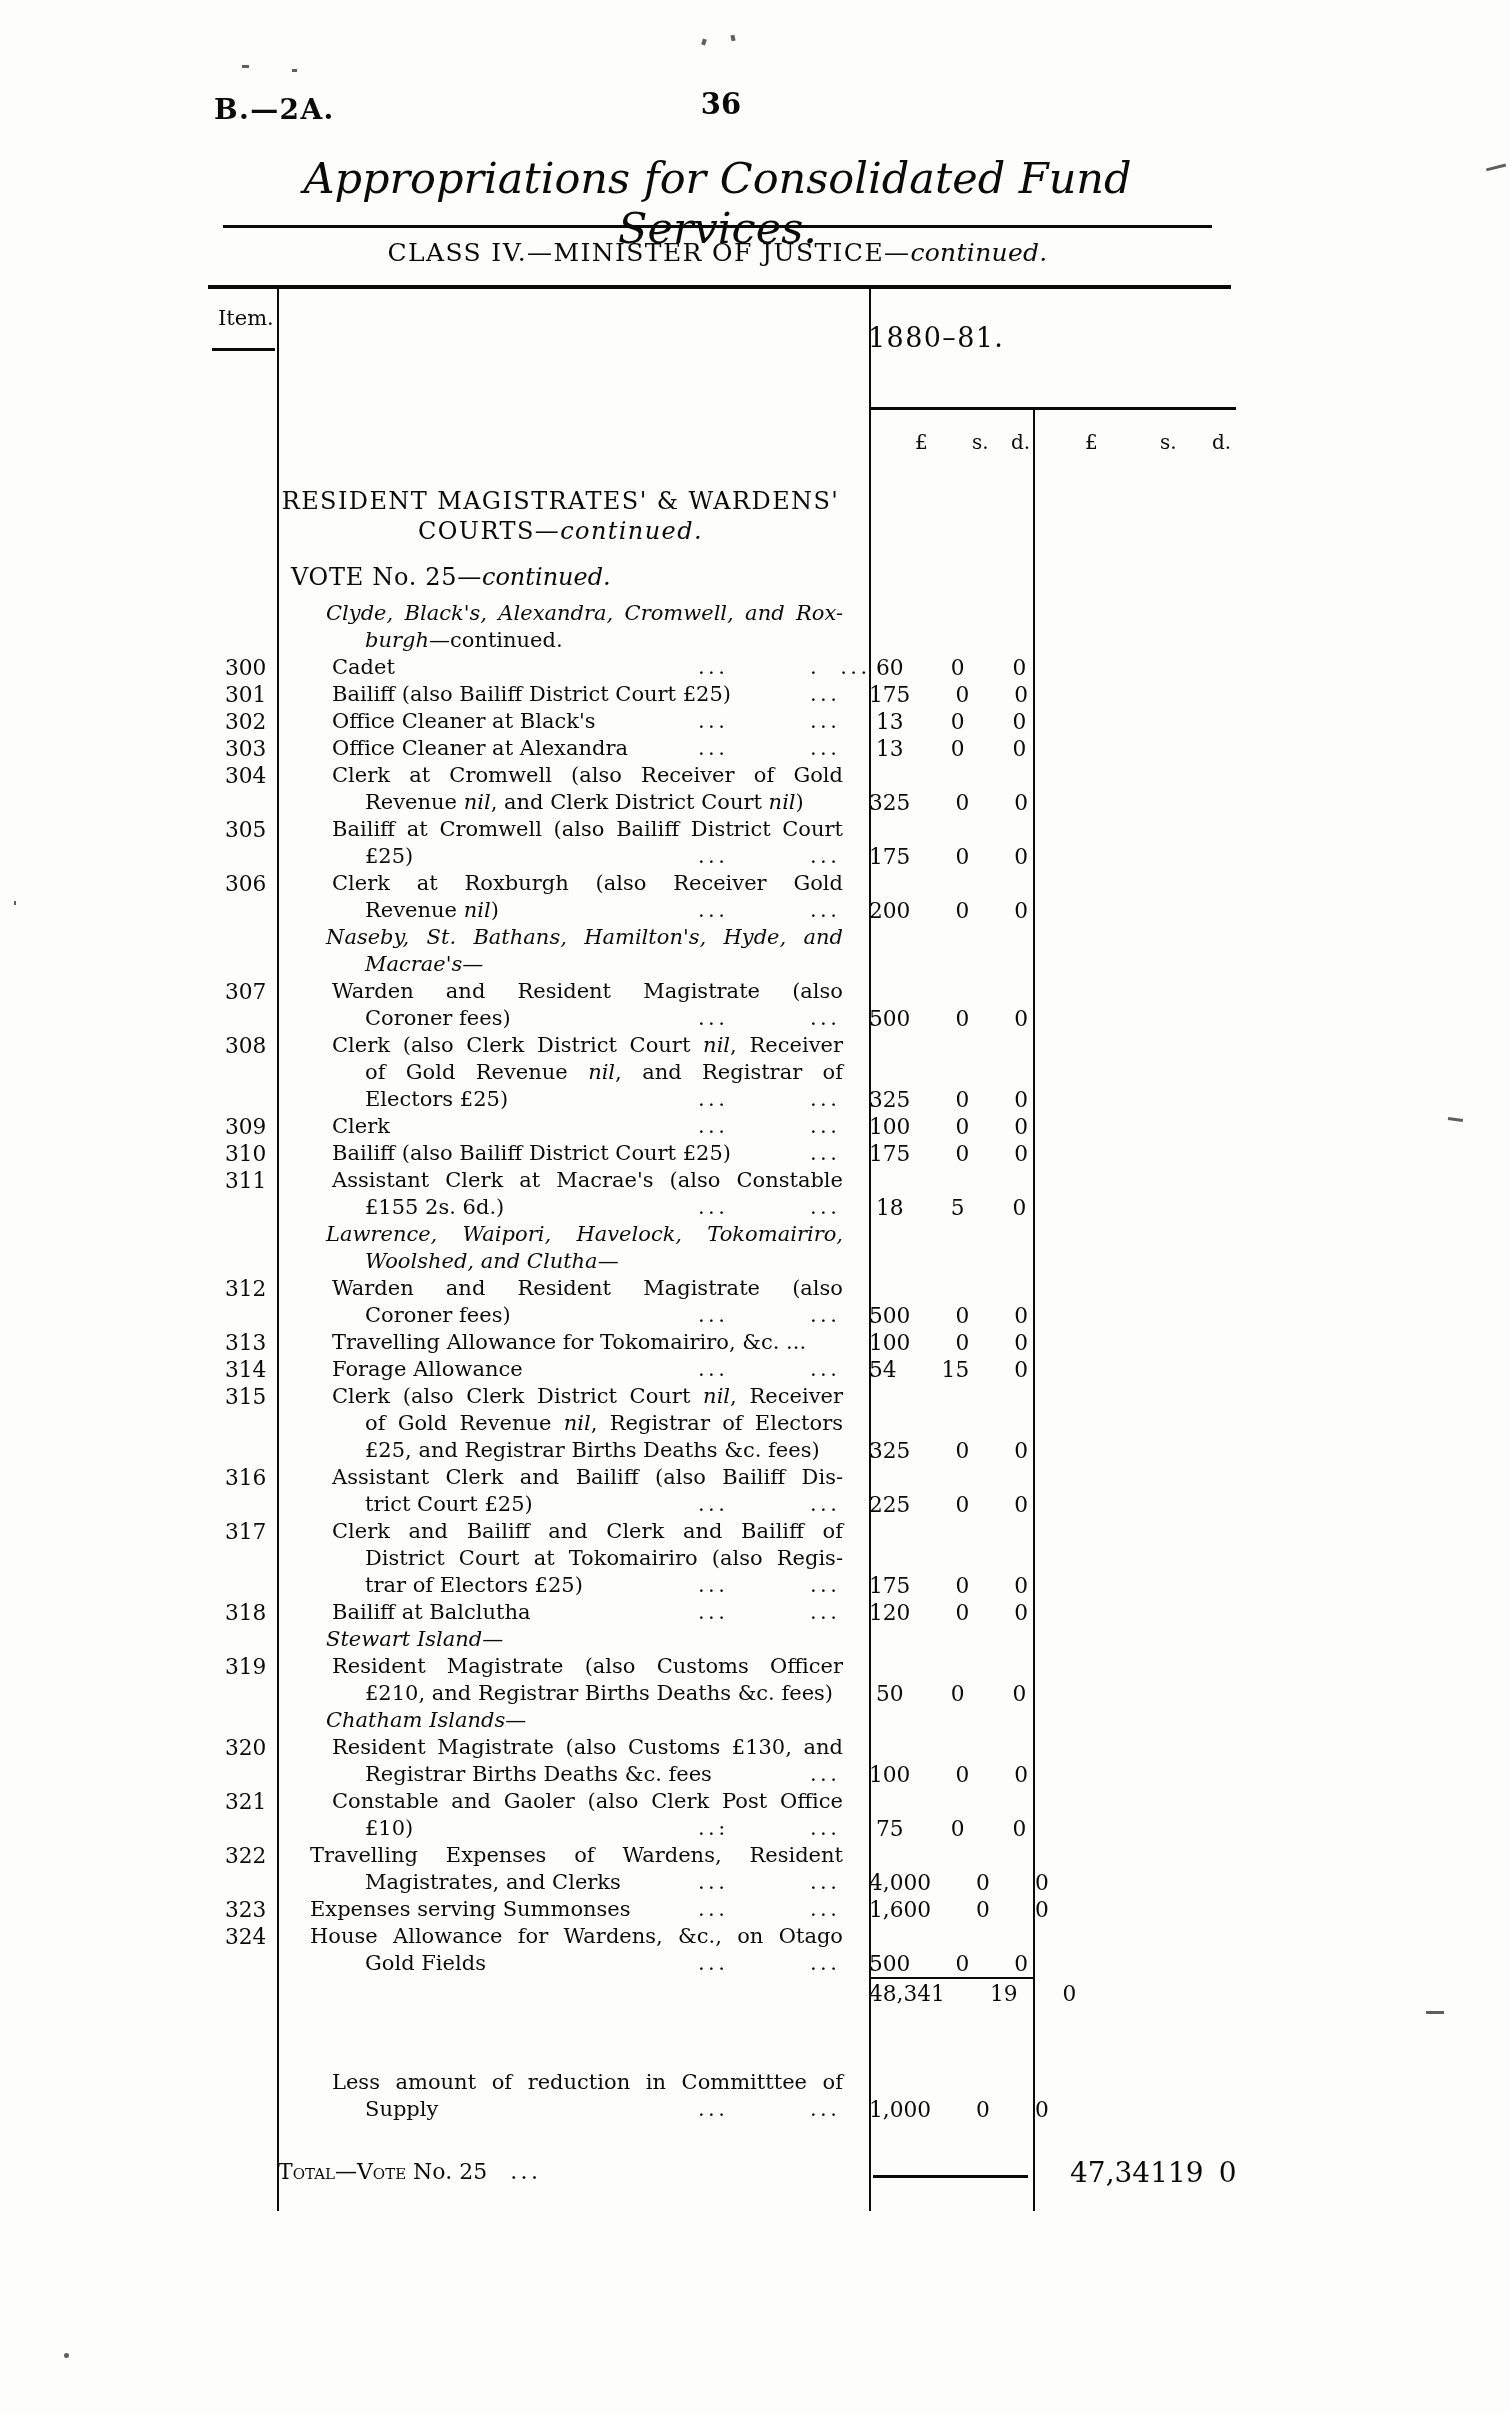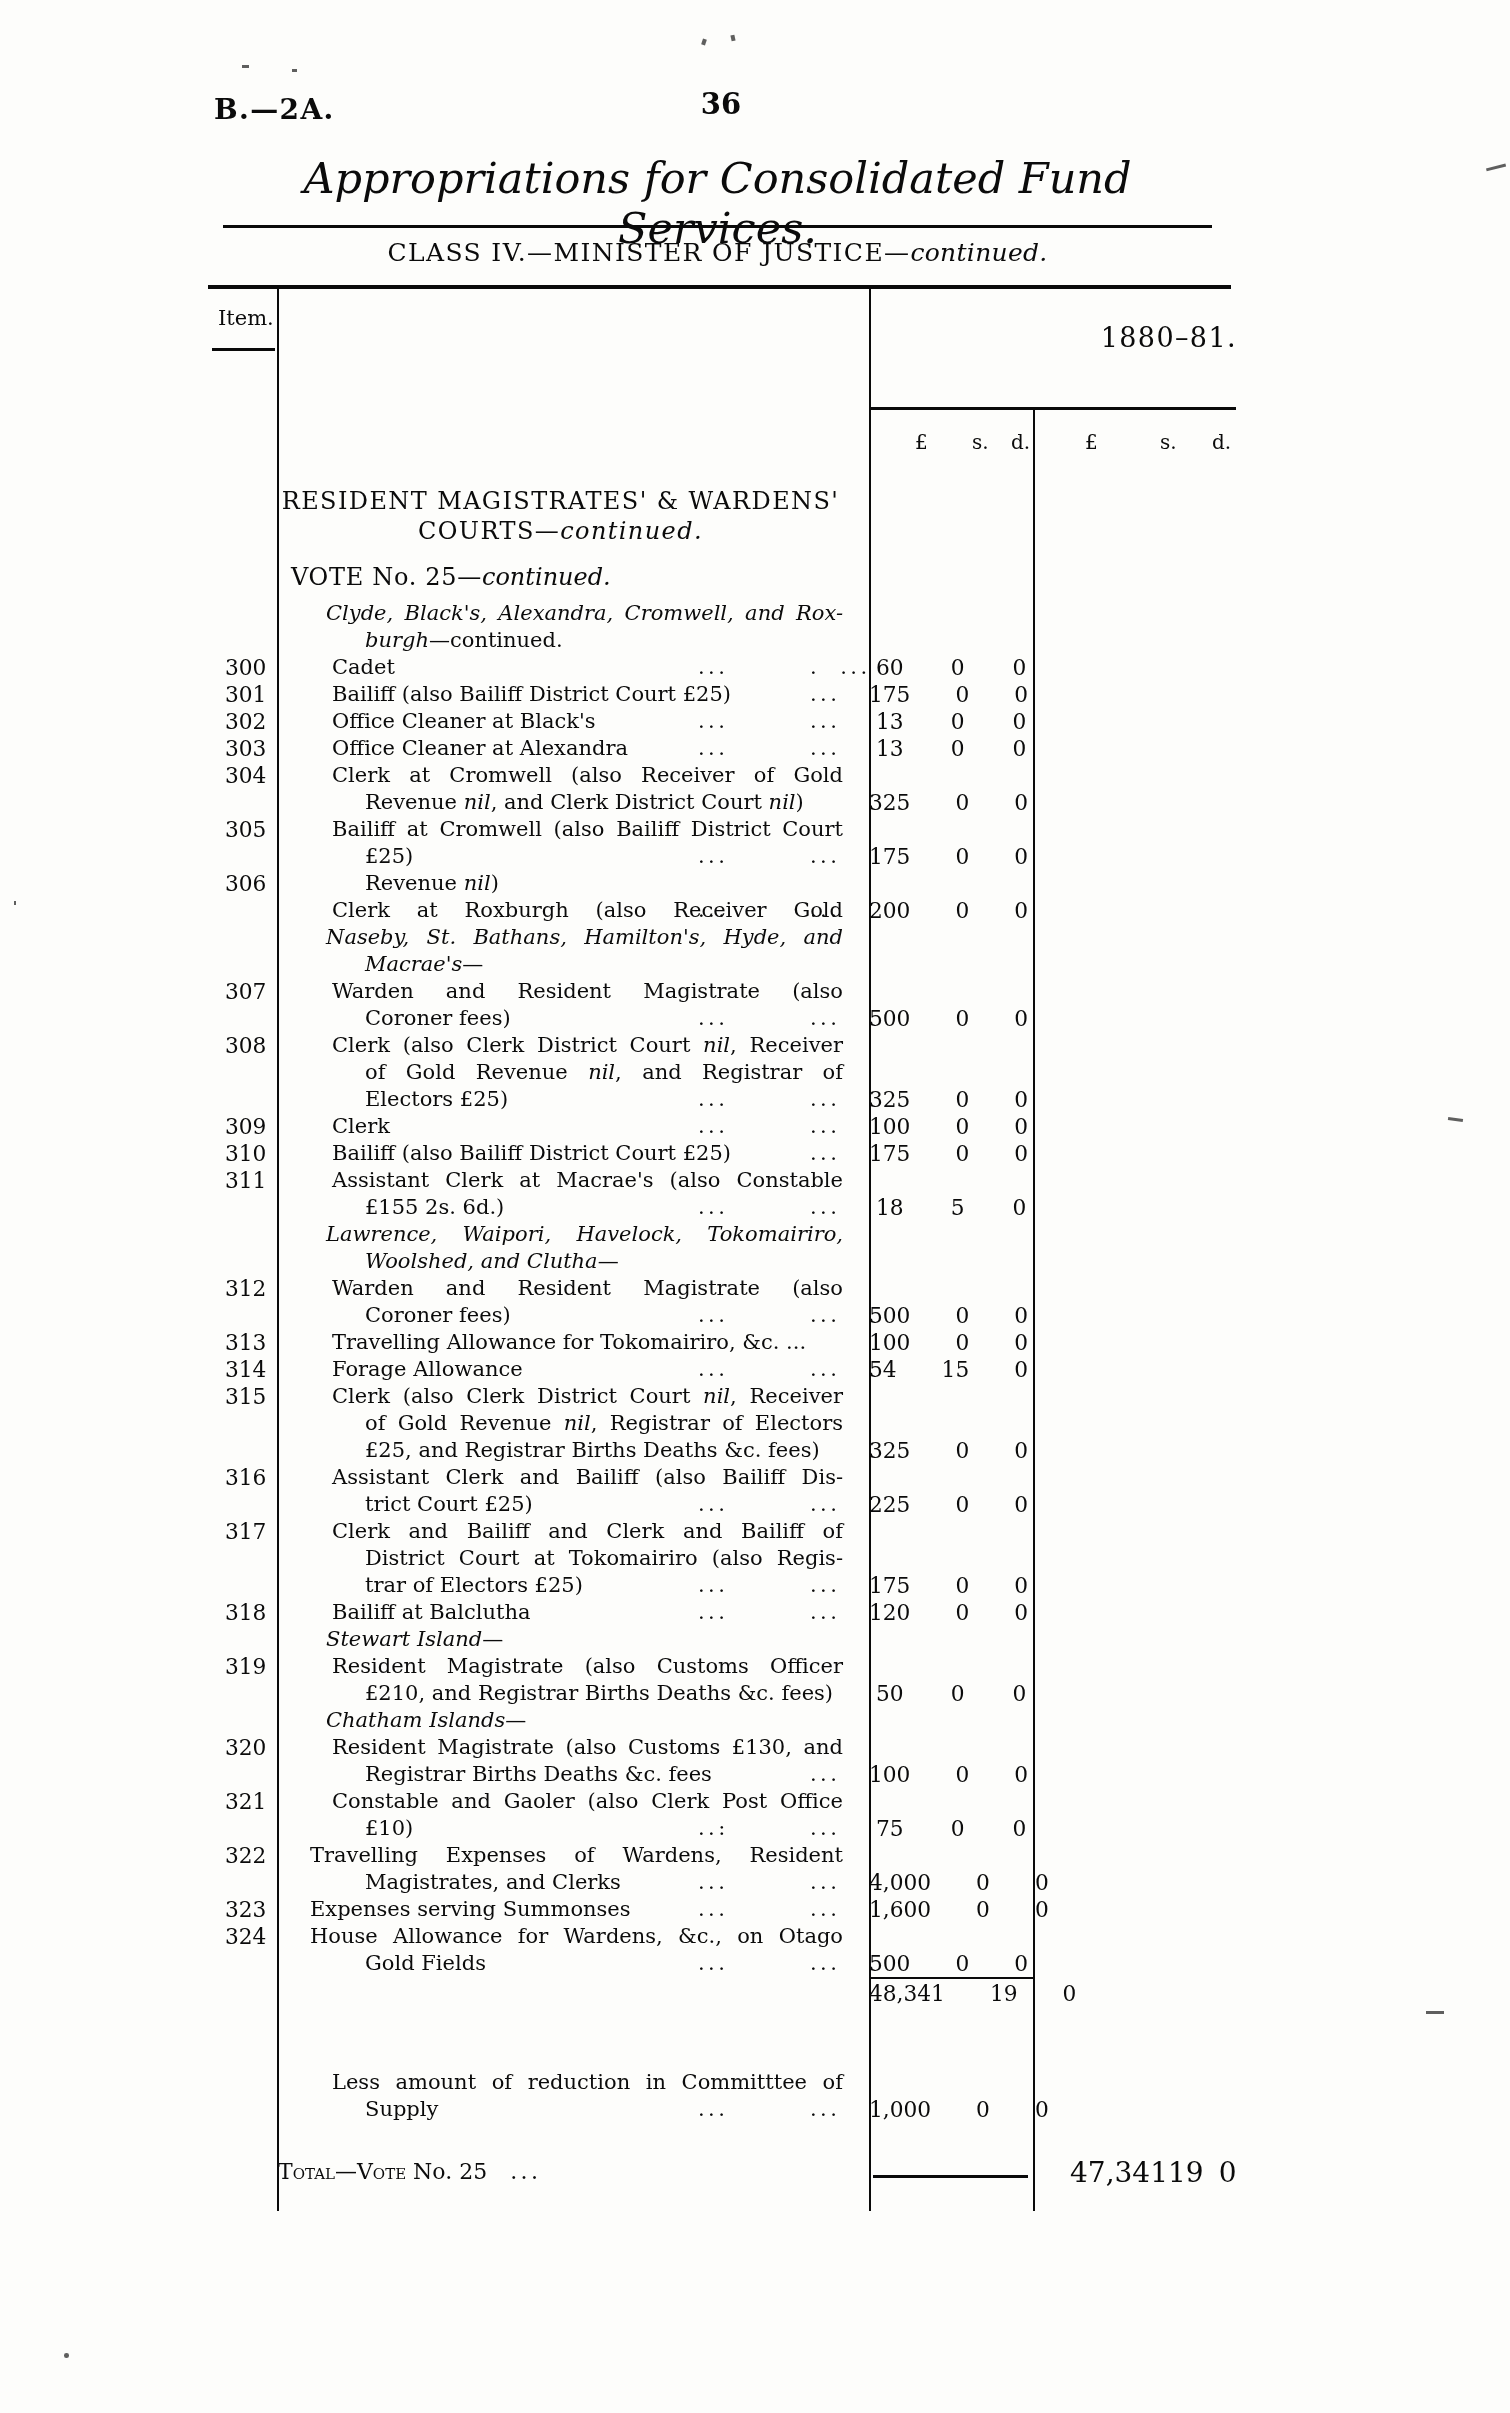--- a/index.html
+++ b/index.html
@@ -14,21 +14,21 @@
   .doc-ref{left:214px;top:93px;font-size:28px;letter-spacing:1.4px;font-weight:bold;}
   .page-num{left:677px;top:87px;width:88px;text-align:center;font-size:29px;font-weight:bold;}
   .main-title{left:210px;top:153px;width:1015px;text-align:center;font-style:italic;font-size:43px;}
   .class-heading{left:210px;top:238px;width:1015px;text-align:center;font-size:25px;letter-spacing:1.4px;}
   .class-heading i{letter-spacing:0.3px;}
   
   .hrule{position:absolute;background:#0a0a0a;}
   .vrule{position:absolute;background:#0a0a0a;width:2px;}
   
   .item-header{left:218px;top:306px;font-size:21px;}
-  .year-heading{left:868px;top:322px;width:369px;text-align:right;font-size:27px;letter-spacing:1.4px;}
+  .year-heading{left:868px;top:322px;width:369px;text-align:left;font-size:27px;letter-spacing:1.4px;}
   .mh{position:absolute;top:430px;font-size:20px;}
   
   #table-body{position:absolute;left:210px;top:475px;width:1035px;}
   .trow{display:flex;align-items:stretch;}
   .c-item{width:68px;flex:none;align-self:flex-start;line-height:27px;font-size:21.7px;padding-left:15px;box-sizing:border-box;}
   .c-desc{width:591px;flex:none;position:relative;padding-right:26px;line-height:27px;font-size:21px;box-sizing:border-box;}
   .c-m1{width:164px;flex:none;align-self:flex-end;display:flex;line-height:27px;font-size:21.7px;box-sizing:border-box;gap:45px;}
   .c-m2{width:210px;flex:none;align-self:flex-end;display:flex;line-height:27px;font-size:21.7px;box-sizing:border-box;}
   .c-m1 .m-p{width:81px;text-align:right;}
   .c-m1 .m-s{width:37px;text-align:right;}
@@ -195,22 +195,22 @@
       <div class="c-m1">
         <span class="m-p">175</span>
         <span class="m-s">0</span>
         <span class="m-d">0</span>
       </div>
       <div class="c-m2"></div>
     </div>
     <div class="trow t-item">
       <div class="c-item">306</div>
       <div class="c-desc ind-a">
+        <div class="dline jl">Clerk at Roxburgh (also Receiver Gold</div>
         <div class="dline cont">Revenue <i>nil</i>)</div>
-        <div class="dline jl">Clerk at Roxburgh (also Receiver Gold</div>
         <span class="dt dt1">...</span>
         <span class="dt dt2">...</span>
       </div>
       <div class="c-m1">
         <span class="m-p">200</span>
         <span class="m-s">0</span>
         <span class="m-d">0</span>
       </div>
       <div class="c-m2"></div>
     </div>

